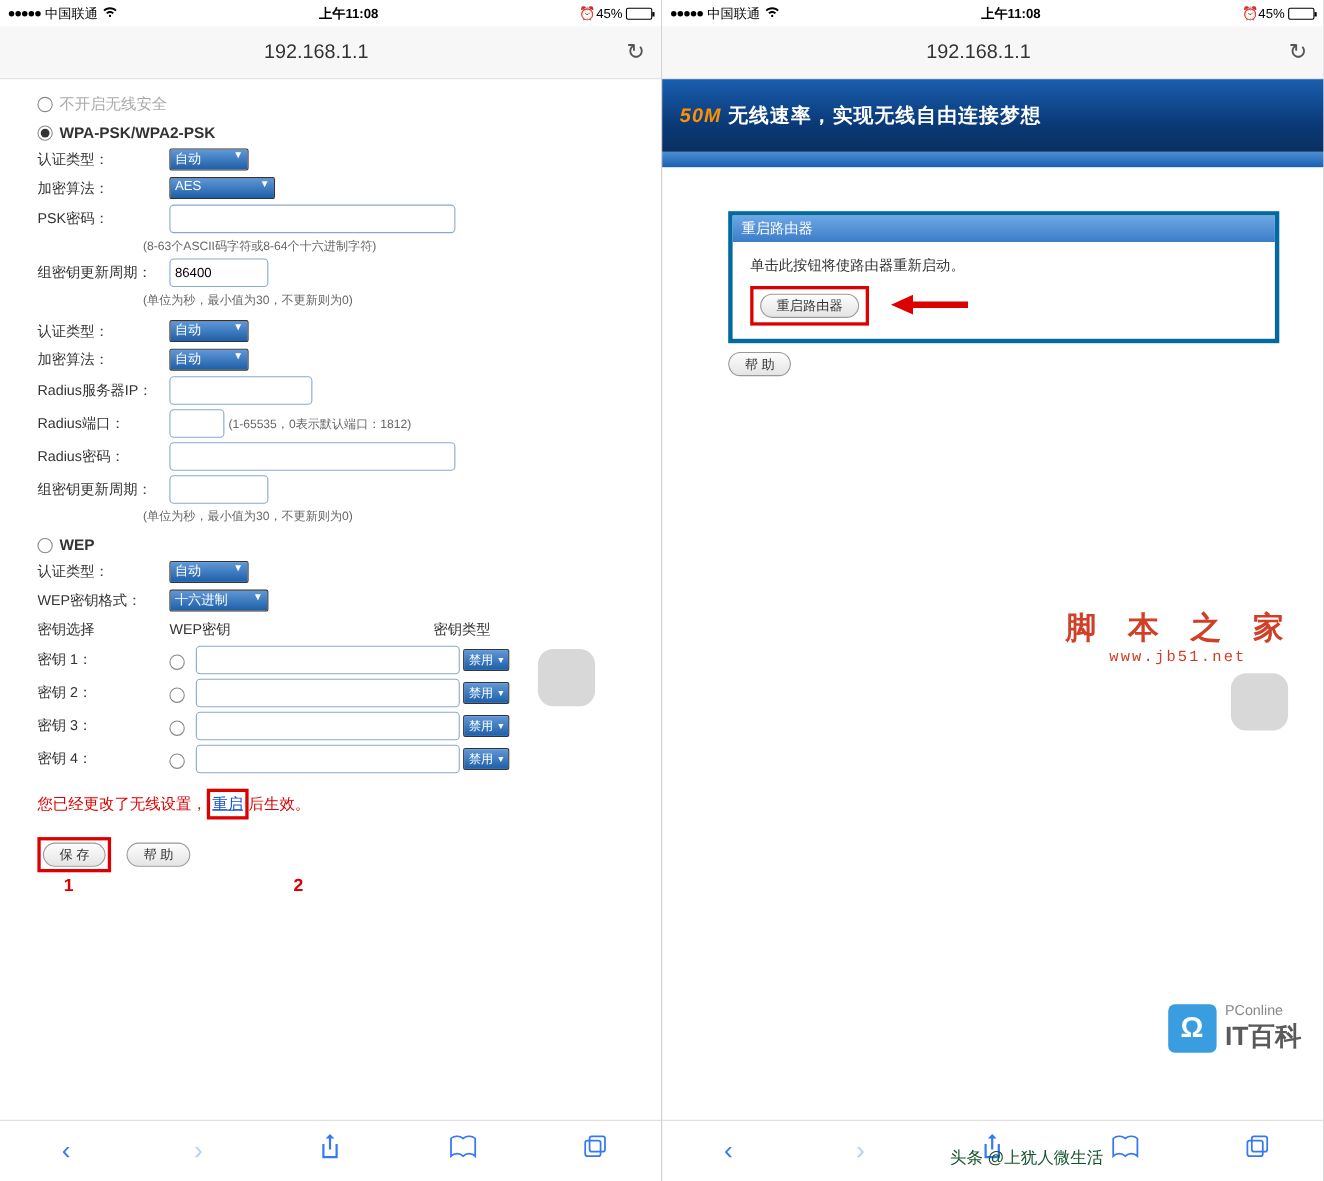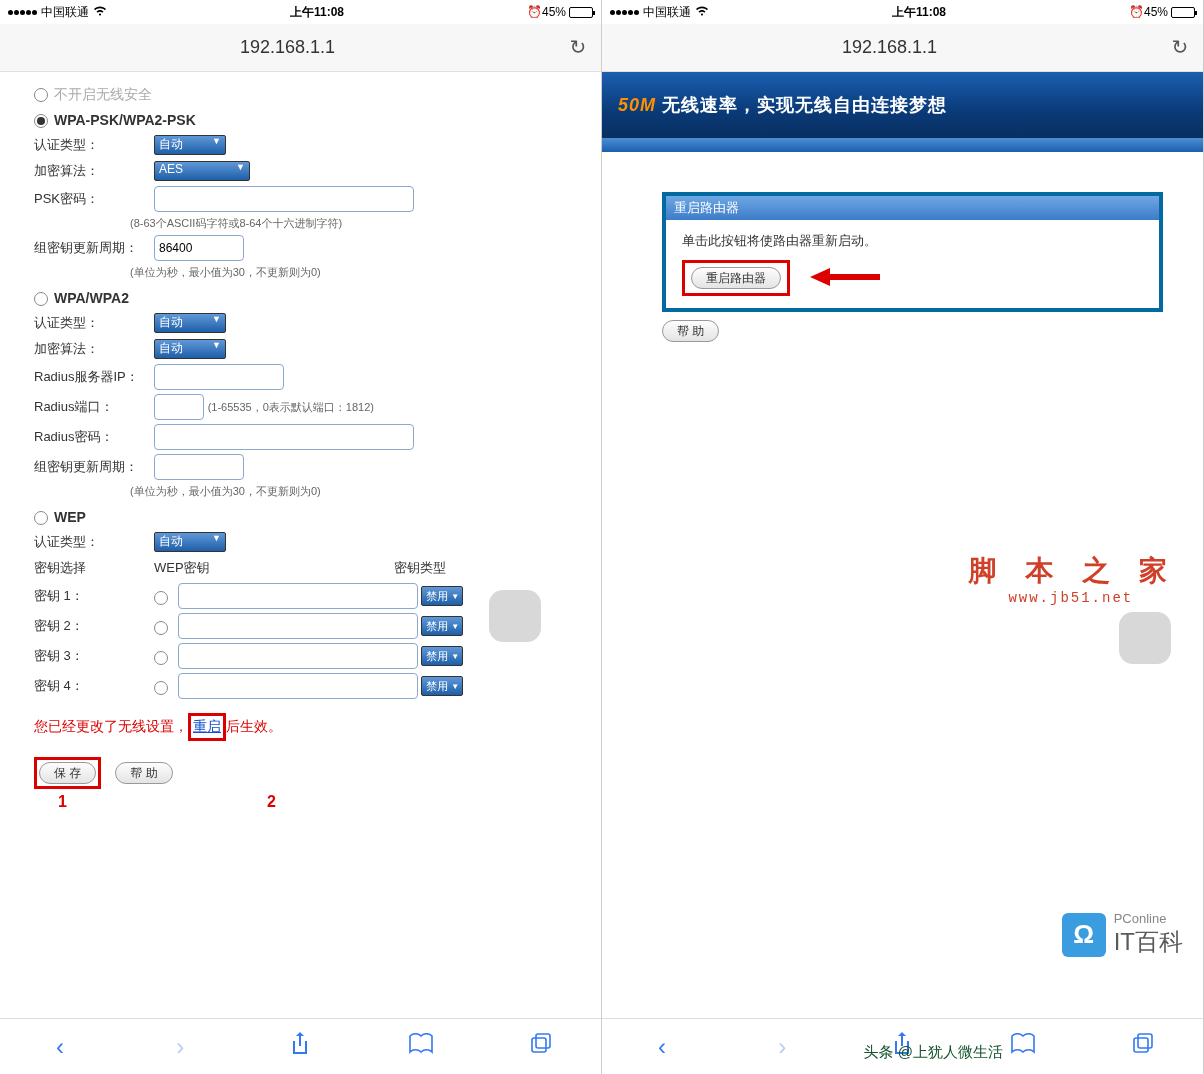--- a/index.html
+++ b/index.html
@@ -112,24 +112,20 @@
             <input class="input" style="width: 260px;">
           </div>
       <div class="hint">(8-63个ASCII码字符或8-64个十六进制字符)</div>
       <div class="row">
             <span class="lbl">组密钥更新周期：</span>
             <input class="input" style="width: 90px;" value="86400">
           </div>
       <div class="hint">(单位为秒，最小值为30，不更新则为0)</div>
     </div>
 
-    <div class="sectitle">
-          <span class="radio"></span>
-          <b>WPA/WPA2</b>
-        </div>
     <div class="section">
       <div class="row">
             <span class="lbl">认证类型：</span>
             <span class="select">
               <span>自动</span>
             </span>
           </div>
       <div class="row">
             <span class="lbl">加密算法：</span>
             <span class="select">
@@ -154,20 +150,26 @@
 
     <div class="sectitle">
           <span class="radio"></span>
           <b>WEP</b>
         </div>
     <div class="section">
       <div class="row">
             <span class="lbl">认证类型：</span>
             <span class="select">
               <span>自动</span>
+            </span>
+          </div>
+      <div class="row">
+            <span class="lbl">WEP密钥格式：</span>
+            <span class="select" style="min-width:90px">
+              <span>十六进制</span>
             </span>
           </div>
       <div class="row">
             <span class="lbl">密钥选择</span>
             <span style="width:240px">WEP密钥</span>
             <span>密钥类型</span>
           </div>
       <div id="wep-keys">
             <div class="row"><span class="lbl">密钥 1：</span><span class="radio"></span>&nbsp;<input class="input" style="width: 240px;">&nbsp;<span class="wepsel">禁用</span></div>
             <div class="row"><span class="lbl">密钥 2：</span><span class="radio"></span>&nbsp;<input class="input" style="width: 240px;">&nbsp;<span class="wepsel">禁用</span></div>
@@ -260,21 +262,21 @@
 
     <div class="watermark">
       <div class="big">脚 本 之 家</div>
       <div class="url">www.jb51.net</div>
     </div>
     <div class="grey-orb" style="right:32px;top:540px"></div>
     <div class="pconline">
       <span class="logo">Ω</span>
       <div>
             <div style="font-size:13px">PConline</div>
-            <div style="font-size:24px;color:#5a5a5a;font-weight:400">IT百科</div>
+            <div style="font-size:24px;color:#5a5a5a;font-weight:700">IT百科</div>
           </div>
     </div>
   </div>
   <div class="nav">
     <span>‹</span>
     <span style="color:#b8cef2">›</span>
     <span><svg width="22" height="26" viewBox="0 0 22 26">
             <path d="M11 1l-4 4h3v10h2V5h3l-4-4zM4 10v13h14V10h-2v11H6V10H4z" fill="#3478f6"></path>
           </svg></span>
     <span><svg width="26" height="22" viewBox="0 0 26 22">

